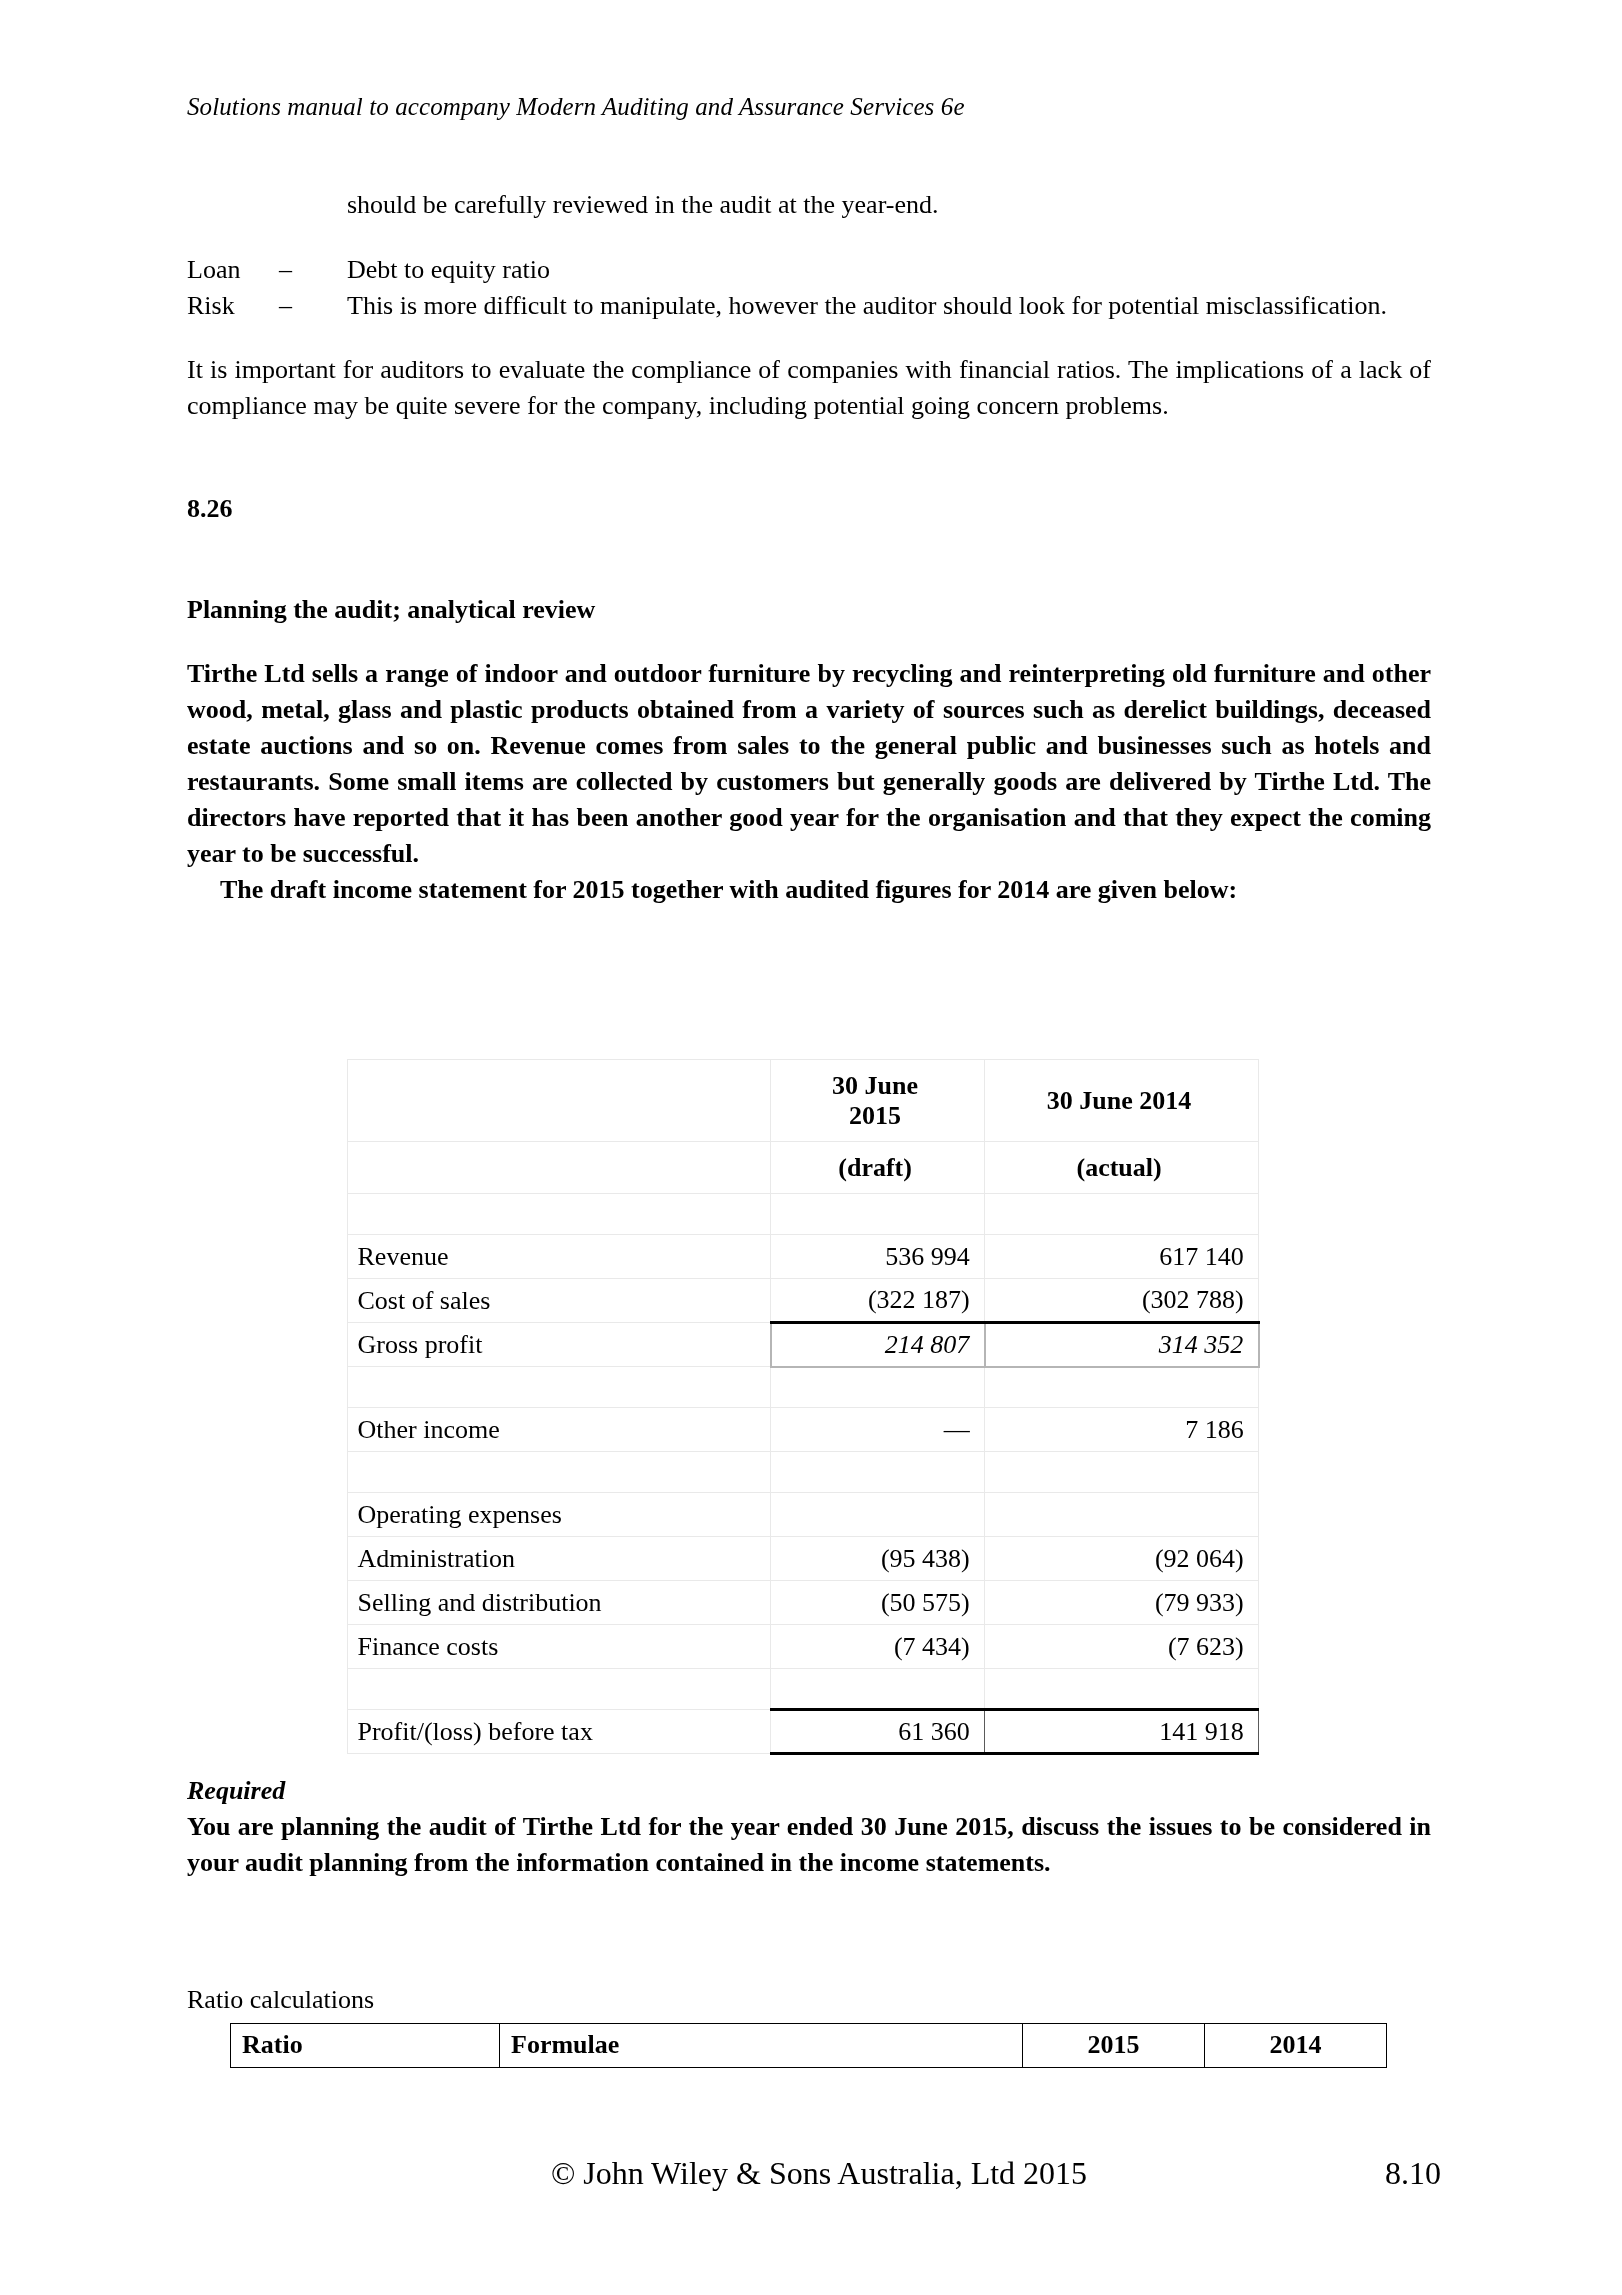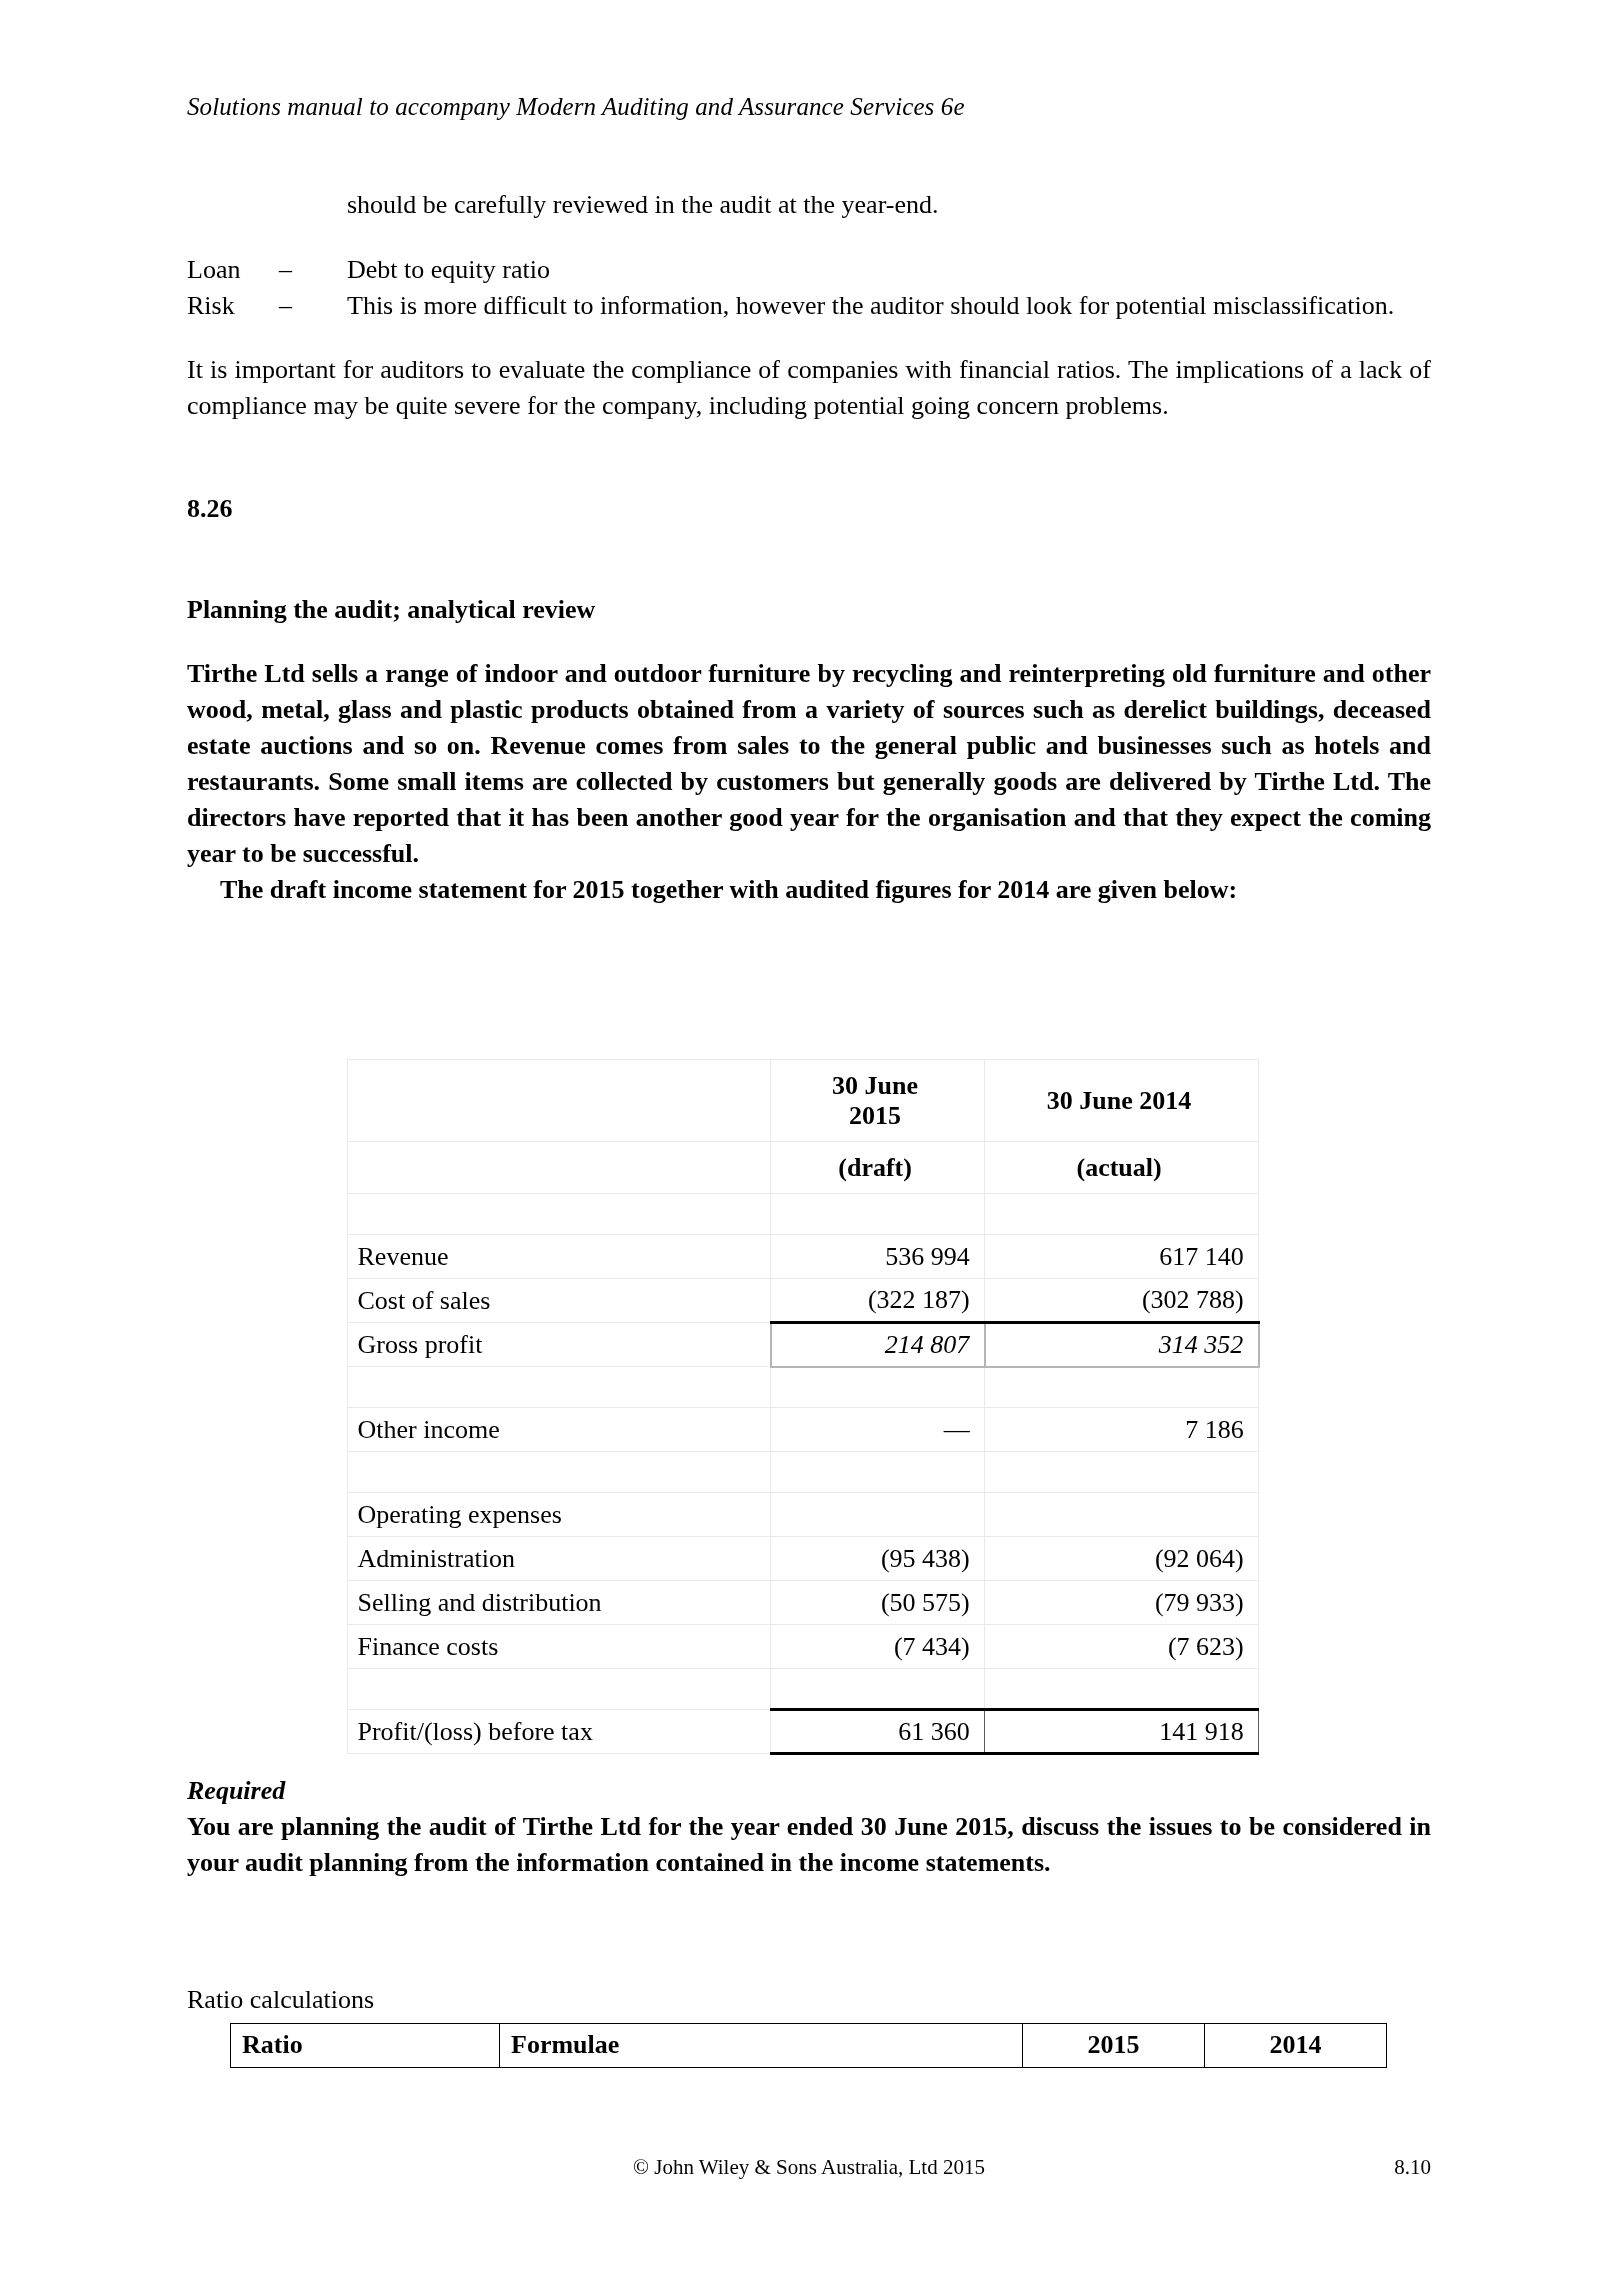--- a/index.html
+++ b/index.html
@@ -167,24 +167,24 @@
     padding: 0 11px;
   }
   th.c-ratio    { width: 269px; text-align: left; }
   th.c-formulae { width: 523px; text-align: left; }
   th.c-y1       { width: 182px; text-align: center; }
   th.c-y2       { width: 182px; text-align: center; }
 
   
   .footer {
     position: absolute;
-    left: 187px;
+    left: 197px;
     top: 2155px;
     width: 1244px;
-    font-size: 21px;
+    font-size: 32px;
   }
   .footer-inner {
     position: relative;
     height: 32px;
   }
   .copyright {
     position: absolute;
     left: 0;
     right: 0;
     text-align: center;
@@ -210,21 +210,21 @@
 
     <div class="def-row">
       <span class="def-term">Loan</span>
       <span class="def-dash">–</span>
       <span class="def-desc">Debt to equity ratio</span>
     </div>
 
     <div class="def-row">
       <span class="def-term">Risk</span>
       <span class="def-dash">–</span>
-      <span class="def-desc">This is more difficult to information, however the auditor should look for potential misclassification.</span>
+      <span class="def-desc">This is more difficult to manipulate, however the auditor should look for potential misclassification.</span>
     </div>
 
     <div class="para-gap"></div>
 
     <p class="just">It is important for auditors to evaluate the compliance of companies with financial ratios. The implications of a lack of compliance may be quite severe for the company, including potential going concern problems.</p>
 
     <div class="para-gap-lg"></div>
     <div class="para-gap-sm"></div>
 
     <div class="sec-head">

